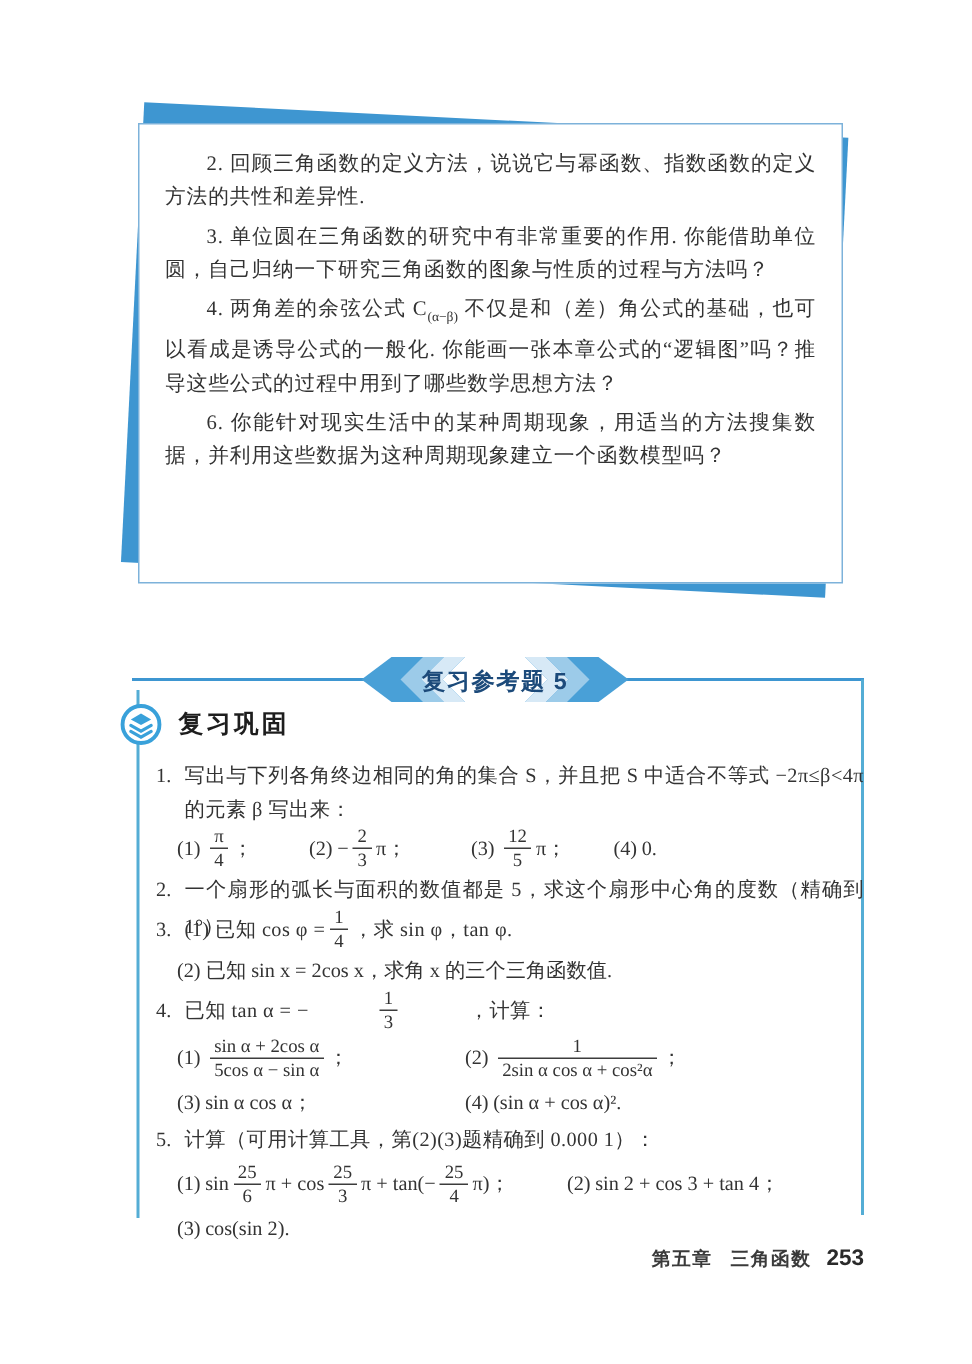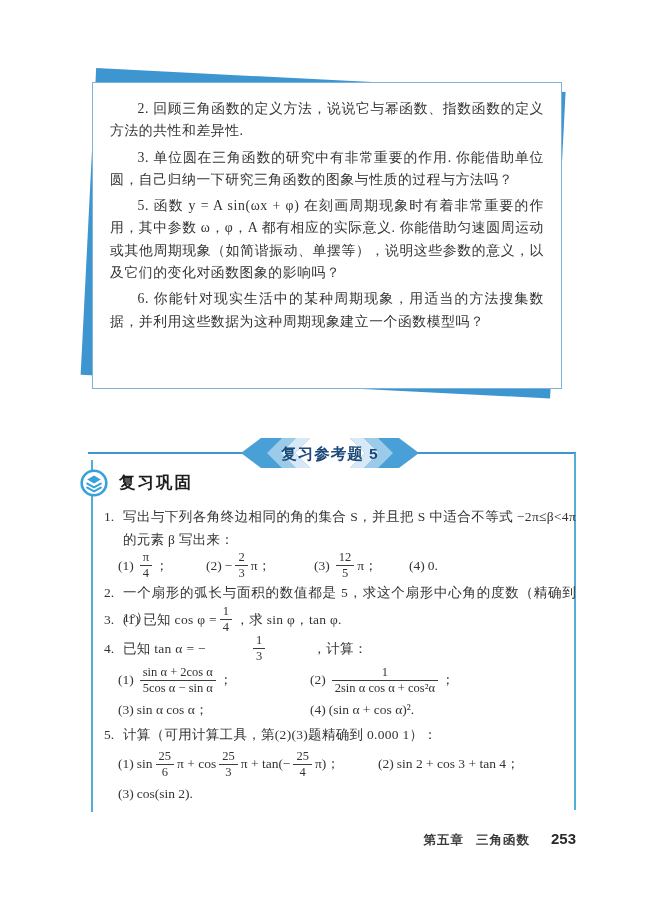--- a/index.html
+++ b/index.html
@@ -60,33 +60,33 @@
   .fr .n{display:block;padding:0 3px;}
   .fr .d{display:block;border-top:1px solid #3c3c3c;padding:0 3px;}
   .sp{margin-right:3px;}
   
   .footer{
     position:absolute;right:72px;top:830px;display:flex;align-items:baseline;
     font-family:"Liberation Sans","DejaVu Sans",sans-serif;color:#3a3a3a;
   }
   .footer .chap{font-weight:bold;font-size:12.5px;letter-spacing:1px;font-family:Liberation Mono, monospace;}
   .footer .book{font-weight:bold;font-size:12.5px;letter-spacing:1px;margin-left:12px;text-align:center;}
-  .footer .pnum{font-weight:bold;font-size:15px;color:#2a2a2a;margin-left:21px;}
+  .footer .pnum{font-weight:bold;font-size:15px;color:#2a2a2a;margin-left:10px;}
 </style>
 </head>
 <body>
 
 <div>
 
   <div class="intro">
     <div class="tilt"></div>
     <div class="card">
       <p>2. 回顾三角函数的定义方法，说说它与幂函数、指数函数的定义方法的共性和差异性.</p>
       <p>3. 单位圆在三角函数的研究中有非常重要的作用. 你能借助单位圆，自己归纳一下研究三角函数的图象与性质的过程与方法吗？</p>
-      <p>5. 函数 y = A sin(ωx + φ) 在刻画周期现象时有着非常重要的作用，其中参数 ω，φ，A 都有相应的实际意义. 你能借助匀速圆周运动或其他周期现象（如简谐振动、单摆等），说明这些参数的意义，以及它们的变化对函数图象的影响吗？</p>
+      <p><span>4. 两角差的余弦公式 C</span><sub>(α−β)</sub><span> 不仅是和（差）角公式的基础，也可以看成是诱导公式的一般化. 你能画一张本章公式的“逻辑图”吗？推导这些公式的过程中用到了哪些数学思想方法？</span></p>
       <p>6. 你能针对现实生活中的某种周期现象，用适当的方法搜集数据，并利用这些数据为这种周期现象建立一个函数模型吗？</p>
     </div>
   </div>
 
   <div class="banner-line"></div>
   <div class="vline left"></div>
   <div class="vline right"></div>
 
   <div class="badge">
     <svg width="184" height="32" viewBox="0 0 184 32">
@@ -157,20 +157,23 @@
       <span class="qnum">3.</span>
       <div class="qbody" style="display:flex;align-items:center;">
         <span>(1) 已知 cos φ = </span>
         <span class="fr">
             <span class="n">1</span>
             <span class="d">4</span>
           </span>
         <span>，求 sin φ，tan φ.</span>
       </div>
     </div>
+    <div class="r r-h24 ind">
+      <span>(2) 已知 sin x = 2cos x，求角 x 的三个三角函数值.</span>
+    </div>
 
     <div class="qrow" style="align-items:center;height:29px;">
       <span class="qnum">4.</span>
       <div class="qbody" style="display:flex;align-items:center;gap:44px;">
         <span>已知 tan α = −</span>
         <span class="fr">
             <span class="n">1</span>
             <span class="d">3</span>
           </span>
         <span>，计算：</span>

